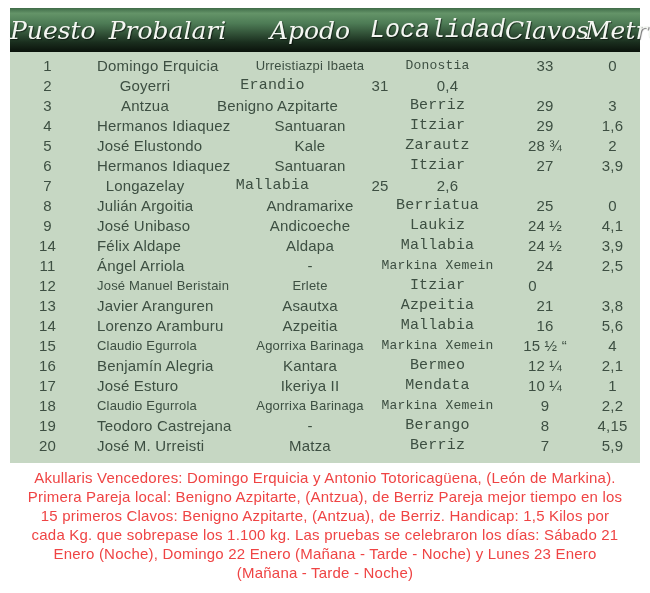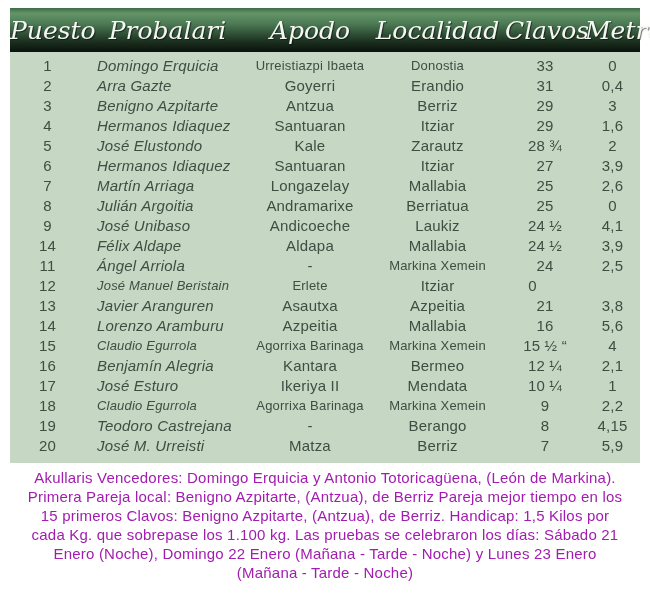--- a/index.html
+++ b/index.html
@@ -41,32 +41,32 @@
     font-size:15px;
     letter-spacing:0.2px;
     white-space:nowrap;
     overflow:hidden;
   }
   .td.sm{font-size:13px;}
 
   .col-puesto{width:75px;}
   .col-probalari{width:165px;}
   .col-apodo{width:120px;}
-  .col-localidad{width:135px;}
+  .col-localidad{width:135px;font-family:Liberation Mono, monospace;}
   .col-clavos{width:80px;}
   .col-metros{width:55px;}
 
-  .td.col-probalari{text-align:left;padding-left:12px;box-sizing:border-box;font-style:italic;}
+  .td.col-probalari{text-align:left;padding-left:12px;box-sizing:border-box;}
 
   
   .footer{
     position:absolute;
     left:25px;top:468px;width:600px;
     text-align:center;
-    color:#a21caf;
+    color:#ef4444;
     font-size:15px;
     line-height:19px;
     letter-spacing:0.2px;
   }
 </style>
 </head>
 <body>
 
 <div class="page">
 
@@ -85,30 +85,29 @@
         <div class="tr">
           <div class="td col-puesto">1</div>
           <div class="td col-probalari">Domingo Erquicia</div>
           <div class="td col-apodo sm">Urreistiazpi Ibaeta</div>
           <div class="td col-localidad sm">Donostia</div>
           <div class="td col-clavos">33</div>
           <div class="td col-metros">0</div>
         </div>
         <div class="tr">
           <div class="td col-puesto">2</div>
-          <div class="td col-probalari">Arra Gazte</div>
           <div class="td col-apodo">Goyerri</div>
           <div class="td col-localidad">Erandio</div>
           <div class="td col-clavos">31</div>
           <div class="td col-metros">0,4</div>
         </div>
         <div class="tr">
           <div class="td col-puesto">3</div>
+          <div class="td col-apodo">Antzua</div>
           <div class="td col-probalari">Benigno Azpitarte</div>
-          <div class="td col-apodo">Antzua</div>
           <div class="td col-localidad">Berriz</div>
           <div class="td col-clavos">29</div>
           <div class="td col-metros">3</div>
         </div>
         <div class="tr">
           <div class="td col-puesto">4</div>
           <div class="td col-probalari">Hermanos Idiaquez</div>
           <div class="td col-apodo">Santuaran</div>
           <div class="td col-localidad">Itziar</div>
           <div class="td col-clavos">29</div>
@@ -125,21 +124,20 @@
         <div class="tr">
           <div class="td col-puesto">6</div>
           <div class="td col-probalari">Hermanos Idiaquez</div>
           <div class="td col-apodo">Santuaran</div>
           <div class="td col-localidad">Itziar</div>
           <div class="td col-clavos">27</div>
           <div class="td col-metros">3,9</div>
         </div>
         <div class="tr">
           <div class="td col-puesto">7</div>
-          <div class="td col-probalari">Martín Arriaga</div>
           <div class="td col-apodo">Longazelay</div>
           <div class="td col-localidad">Mallabia</div>
           <div class="td col-clavos">25</div>
           <div class="td col-metros">2,6</div>
         </div>
         <div class="tr">
           <div class="td col-puesto">8</div>
           <div class="td col-probalari">Julián Argoitia</div>
           <div class="td col-apodo">Andramarixe</div>
           <div class="td col-localidad">Berriatua</div>

